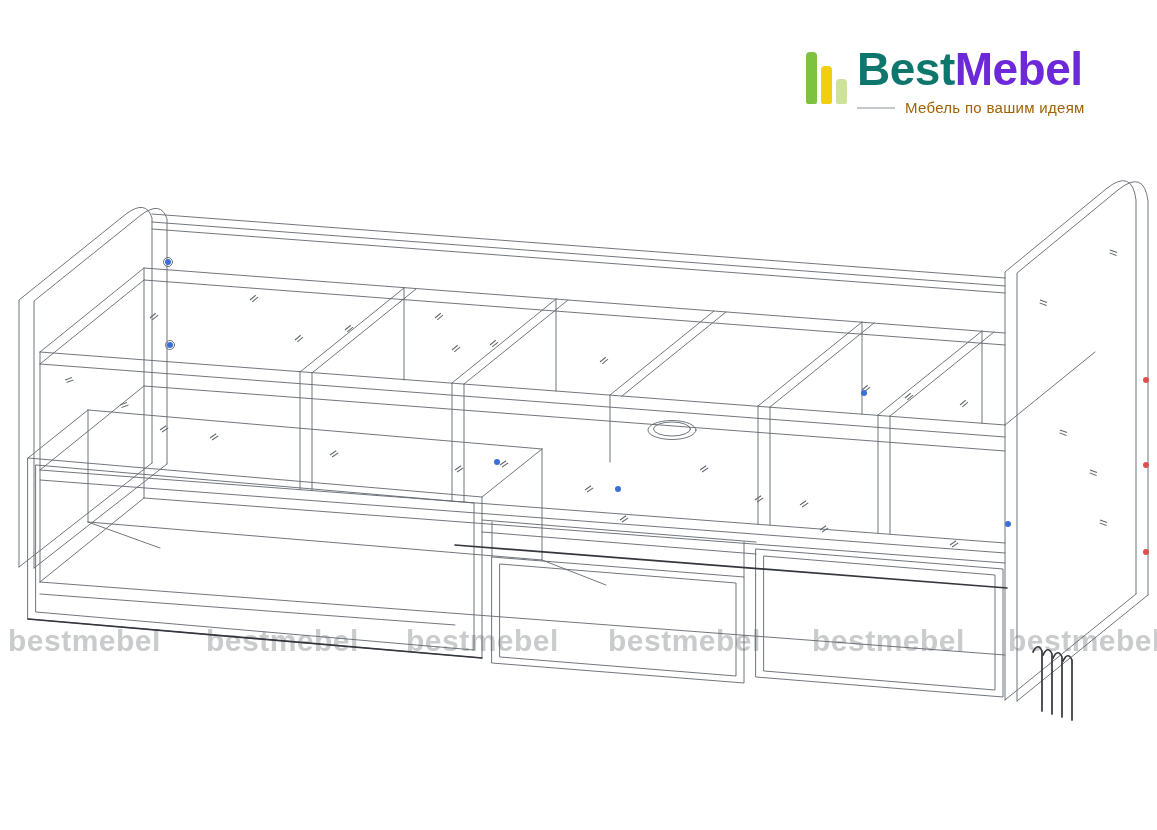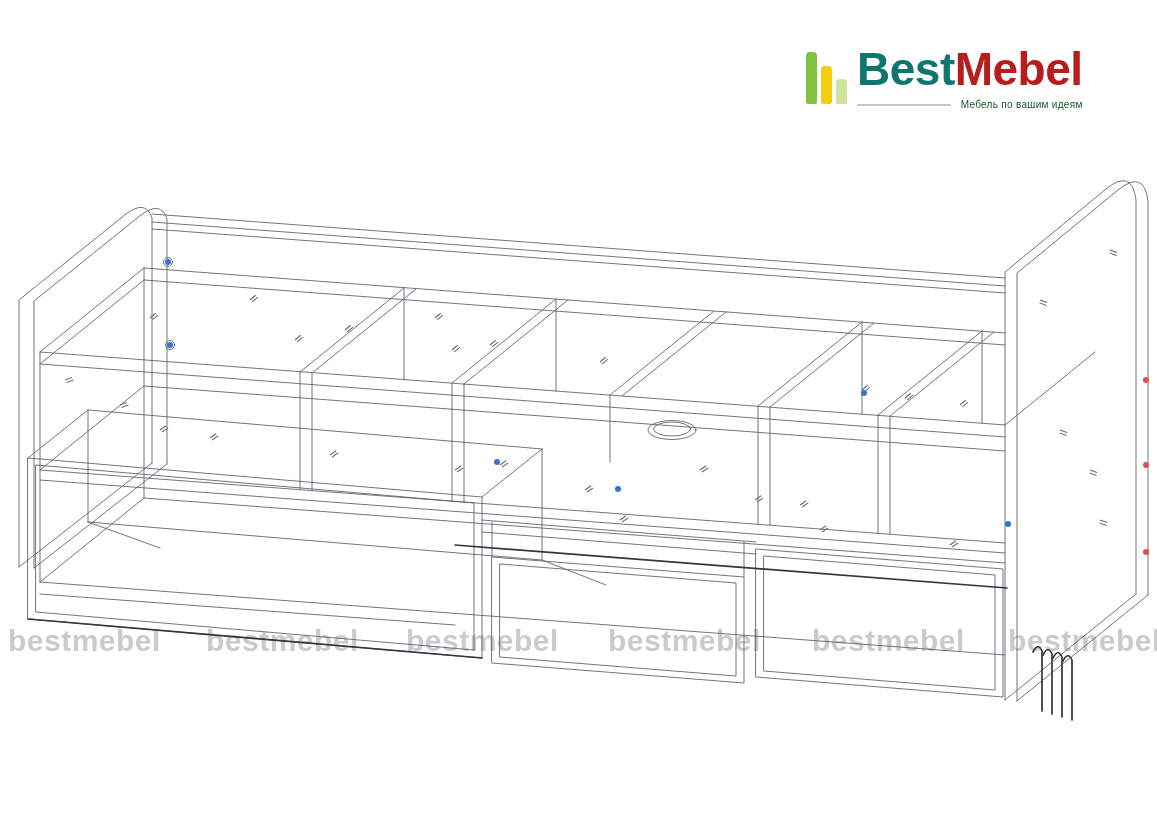--- a/index.html
+++ b/index.html
@@ -53,36 +53,36 @@
   .bar2{height:38px;background:#f2cf0e;}
   .bar3{height:25px;background:#cfe29b;}
   .logo-name{
     font-size:46px;
     font-weight:bold;
     line-height:1;
     letter-spacing:-.5px;
     white-space:nowrap;
   }
   .nm1{color:#0f766e;}
-  .nm2{color:#b91c1c;}
+  .nm2{color:#6d28d9;}
   .logo-tagline{
     display:flex;
     align-items:center;
     margin-top:7px;
   }
   .tl-line{
     flex:1;
     min-width:38px;
     height:2px;
     background:#c4c7ca;
     margin-right:10px;
   }
   .tl-text{
-    font-size:10px;
-    color:#14532d;
+    font-size:15px;
+    color:#a16207;
     letter-spacing:.3px;
     white-space:nowrap;
   }
 </style>
 </head>
 <body>
 
 <div class="stage">
 
   <span class="wm" style="left:8px">bestmebel</span>

